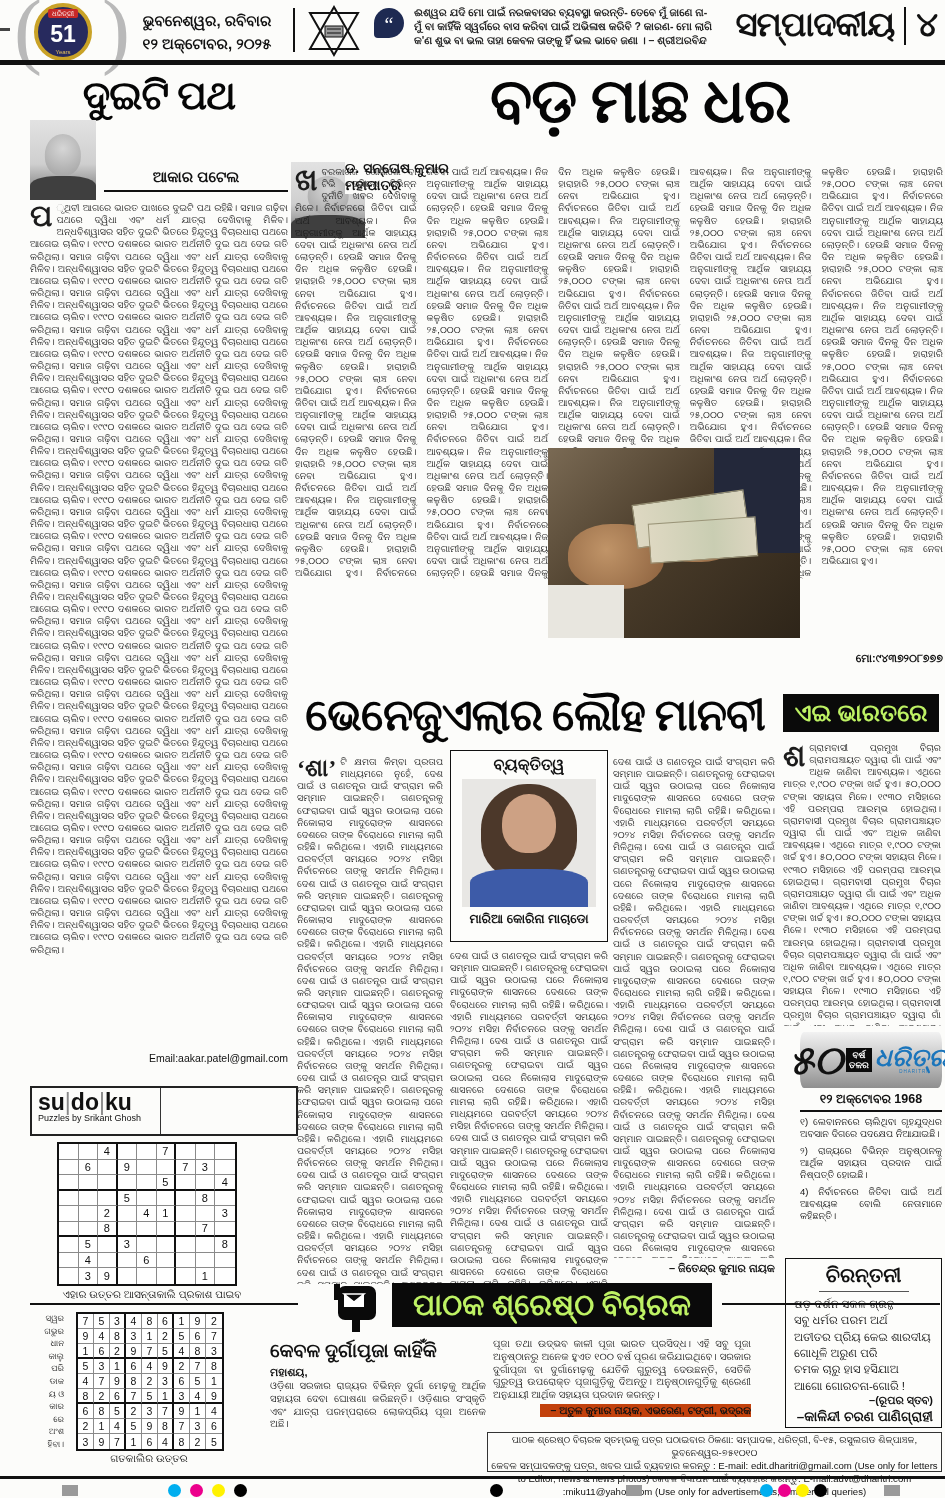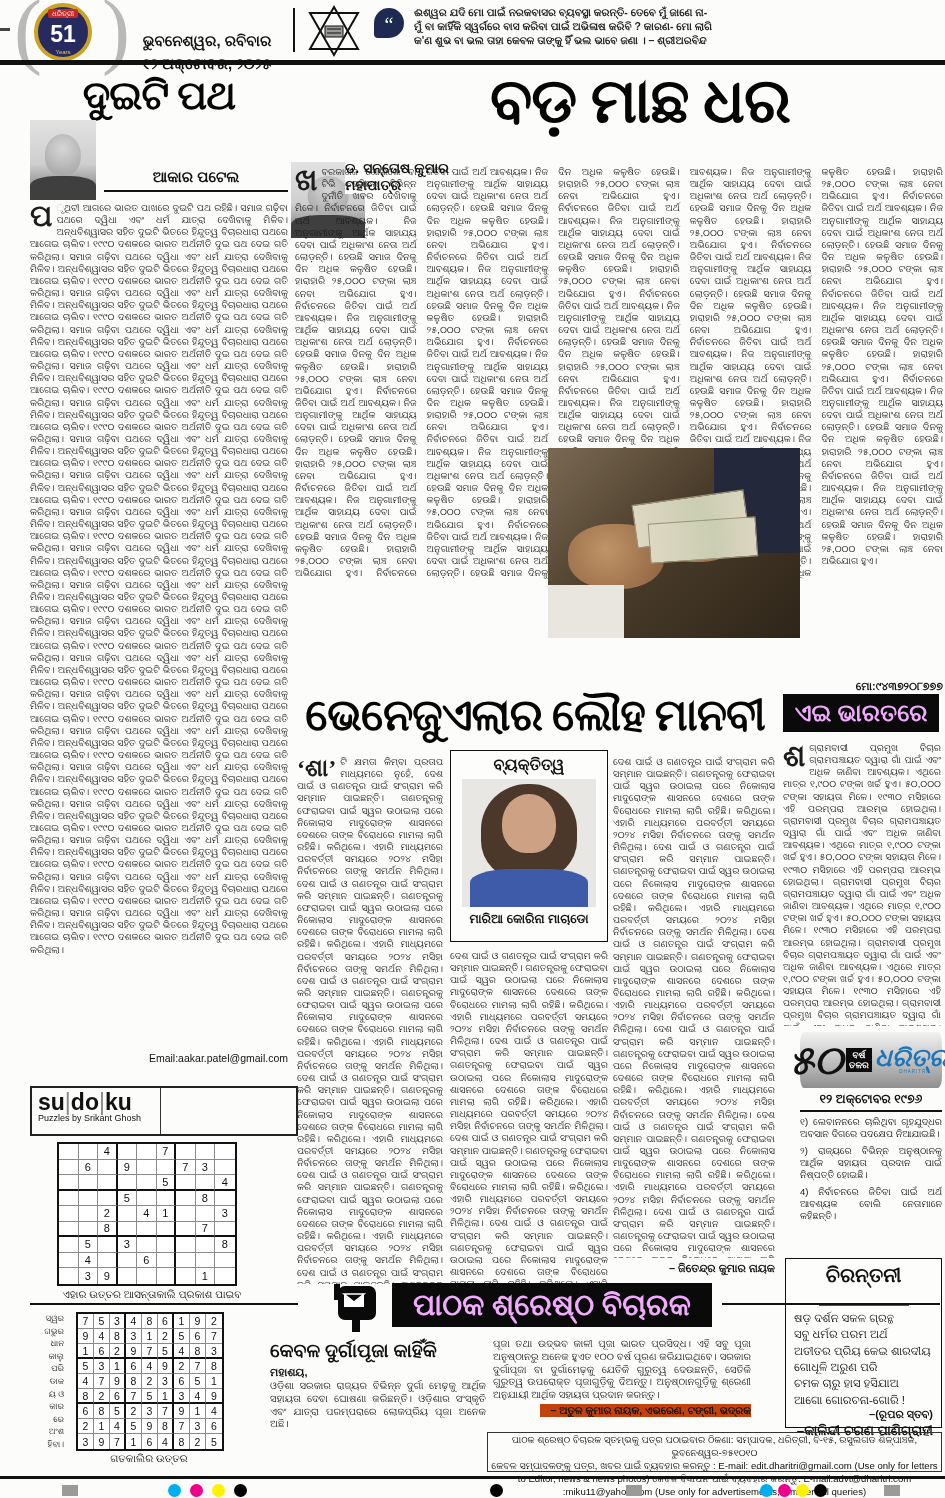--- a/index.html
+++ b/index.html
@@ -9,21 +9,21 @@
   .bodytext{font-size:9.5px;line-height:1.28;text-align:justify;color:#1c1c1c;overflow:hidden;word-break:break-word;}
   .dc{float:left;font-weight:bold;font-size:30px;line-height:26px;margin:1px 4px 0 0;font-family:"Liberation Serif",serif;}
   .headline{font-weight:bold;font-family:"Liberation Serif",serif;color:#050505;text-align:center;letter-spacing:-1px;}
   .rule{background:#111;}
   
   .paren{font-size:84px;color:#b9b9b9;font-family:"Liberation Serif",serif;line-height:60px;}
   .badge{width:58px;height:58px;border-radius:50%;background:#272a5e;border:4px solid #c9a227;box-sizing:border-box;text-align:center;}
   .badge .n51{color:#fff;font-weight:bold;font-size:23px;line-height:30px;margin-top:12px;}
   .badge .yrs{color:#e6c35c;font-size:6px;line-height:6px;}
   .ribbon{position:absolute;top:2px;left:50%;transform:translateX(-50%);background:#c62828;color:#fff;font-size:7px;line-height:9px;padding:0 4px;border-radius:2px;white-space:nowrap;}
-  .dateline{font-weight:bold;font-size:15px;line-height:1.5;text-align:center;margin-top:20px;}
+  .dateline{font-weight:bold;font-size:15px;line-height:1.5;text-align:center;}
   .quotetxt{font-size:10.5px;line-height:1.32;font-weight:bold;color:#222;text-align:left;}
   .edlabel{font-weight:bold;font-size:34px;font-family:"Liberation Serif",serif;letter-spacing:-1px;}
   .vline{background:#111;width:2px;}
   
   .bw{background:linear-gradient(180deg,#e2e2e2 0%,#cfcfcf 55%,#6b6b6b 100%);position:relative;overflow:hidden;}
   .bw .face{position:absolute;left:50%;top:18%;transform:translateX(-50%);width:55%;height:52%;border-radius:50% 50% 46% 46%;background:radial-gradient(circle at 50% 35%,#d6d6d6,#9f9f9f);}
   .bw .torso{position:absolute;left:0;bottom:0;width:100%;height:30%;background:#3f3f3f;border-radius:40% 40% 0 0;}
   .moneyphoto{background:linear-gradient(135deg,#7a6a54 0%,#4a3c2a 45%,#2e2519 100%);position:relative;overflow:hidden;}
   .note1,.note2{position:absolute;background:linear-gradient(90deg,#ded8c2,#c9cdb2 60%,#dcd6c0);border:1px solid #9a9478;}
   .hand{position:absolute;background:radial-gradient(circle at 40% 40%,#c09468,#8a5f3c);border-radius:45%;}
@@ -34,21 +34,21 @@
   .mphoto .blouse{position:absolute;left:6%;bottom:0;width:88%;height:30%;background:#3d5ba8;border-radius:35% 35% 0 0;}
   
   .sgrid{display:grid;background:#fff;border:2px solid #111;box-sizing:content-box;}
   .sgrid .cell{border-right:1px solid #8a8a8a;border-bottom:1px solid #8a8a8a;display:flex;align-items:center;justify-content:center;color:#111;}
   .sgrid .cell.bR{border-right:2px solid #111;}
   .sgrid .cell.bB{border-bottom:2px solid #111;}
   .sgrid .cell:nth-child(9n){border-right:0;}
   .sgrid .cell:nth-child(n+73){border-bottom:0;}
   .wline{font-size:8.5px;line-height:12.6px;text-align:right;color:#222;white-space:nowrap;overflow:hidden;}
   
-  .blackbar{background:#0a0a0a;color:#f0abfc;display:flex;align-items:center;justify-content:center;font-weight:bold;font-family:"Liberation Serif",serif;}
+  .blackbar{background:#0a0a0a;color:#bef264;display:flex;align-items:center;justify-content:center;font-weight:bold;font-family:"Liberation Serif",serif;}
   .borderbox{border:1.5px solid #111;box-sizing:border-box;background:#fdfdfb;}
   .poemline{font-size:11.5px;line-height:1.42;}
   .itemtext{font-size:9.5px;line-height:1.3;text-align:justify;margin-bottom:4px;}
   .regsq{width:16px;height:11px;background:#9a9a9a;}
   .dot{width:13px;height:13px;border-radius:50%;}
   .roll{background:linear-gradient(180deg,#f2f2f2 0%,#cdcdcd 40%,#8f8f8f 100%);border-radius:4px/12px;display:flex;align-items:center;justify-content:center;gap:3px;}
   .chip{background:#0a0a0a;color:#fff;font-weight:bold;font-size:9px;line-height:1.15;text-align:center;padding:2px 3px;}
   .dhtitle{color:#1b75bb;font-weight:bold;font-style:italic;font-size:25px;line-height:22px;font-family:"Liberation Serif",serif;text-align:center;}
   .dhsub{color:#1b75bb;font-size:4.5px;letter-spacing:1px;text-align:center;}
 </style>
@@ -74,20 +74,25 @@
     <polygon points="28,52 4,10 52,10" fill="none" stroke="#111" stroke-width="2"></polygon>
     <rect x="19" y="23" width="18" height="11" fill="#9a9a9a" stroke="#111" stroke-width="1"></rect>
     <line x1="21" y1="26" x2="35" y2="26" stroke="#111" stroke-width="1"></line>
     <line x1="21" y1="30" x2="35" y2="30" stroke="#111" stroke-width="1"></line>
   </svg>
   <div class="abs" style="left:374px;top:8px;width:30px;height:30px;border-radius:50% 50% 50% 4px;background:#1e2a52;color:#fff;text-align:center;font-size:20px;line-height:34px;font-family:'Liberation Serif',serif;">“</div>
   <div class="abs quotetxt" style="left:414px;top:6px;width:300px;height:52px;overflow:hidden;">
     <span>ଈଶ୍ୱର ଯଦି ମୋ ପାଇଁ ନରକବାସର ବ୍ୟବସ୍ଥା କରନ୍ତି- ତେବେ ମୁଁ ଜାଣେ ନା- ମୁଁ ବା କାହିଁକି ସ୍ୱର୍ଗରେ ବାସ କରିବା ପାଇଁ ଅଭିଳାଷ କରିବି ? କାରଣ- ମୋ ଲାଗି କ'ଣ ଶୁଭ ବା ଭଲ ତାହା କେବଳ ତାଙ୍କୁ ହିଁ ଭଲ ଭାବେ ଜଣା ।</span>
     <span style="font-weight:bold;">– ଶ୍ରୀଅରବିନ୍ଦ</span>
   </div>
+  <div class="abs" style="right:8px;top:6px;display:flex;align-items:center;gap:10px;">
+    <span class="edlabel">ସମ୍ପାଦକୀୟ</span>
+    <span class="vline" style="height:38px;display:inline-block;"></span>
+    <span class="edlabel">୪</span>
+  </div>
   <div class="abs rule" style="left:0;top:60px;width:945px;height:5px;"></div>
   <div class="abs" style="left:0;top:28px;width:10px;height:3px;background:#444;"></div>
 
   <div class="abs headline" style="left:30px;top:72px;width:258px;font-size:40px;">ଦୁଇଟି ପଥ</div>
   <div class="abs bw" style="left:30px;top:120px;width:66px;height:80px;">
       <div class="face"></div>
       <div class="torso"></div>
     </div>
   <div class="abs" style="left:104px;top:168px;width:184px;text-align:center;font-weight:bold;font-size:15px;">ଆକାର ପଟେଲ</div>
   <div class="abs rule" style="left:104px;top:190px;width:184px;height:1.5px;"></div>
@@ -106,21 +111,21 @@
     <span class="dc">ଖ</span><span>ବରକାଗଜ ଖୋଲିଲେ ବା ଟିଭି ଦେଖିଲେ ବିଭିନ୍ନ ଦୁର୍ନୀତି ଖବର ଦେଖିବାକୁ ମିଳେ। </span><span>ନିର୍ବାଚନରେ ଜିତିବା ପାଇଁ ଅର୍ଥ ଆବଶ୍ୟକ। ନିଜ ଅନୁଗାମୀଙ୍କୁ ଆର୍ଥିକ ସାହାଯ୍ୟ ଦେବା ପାଇଁ ଅଧିକାଂଶ ନେତା ଅର୍ଥ ଲୋଡ଼ନ୍ତି। ହେଉଛି ସମାଜ ଦିନକୁ ଦିନ ଅଧିକ କଳୁଷିତ ହେଉଛି। ହାରାହାରି ୨୫,୦୦୦ ଟଙ୍କା ଲାଞ୍ଚ ନେବା ଅଭିଯୋଗ ହୁଏ। ନିର୍ବାଚନରେ ଜିତିବା ପାଇଁ ଅର୍ଥ ଆବଶ୍ୟକ। ନିଜ ଅନୁଗାମୀଙ୍କୁ ଆର୍ଥିକ ସାହାଯ୍ୟ ଦେବା ପାଇଁ ଅଧିକାଂଶ ନେତା ଅର୍ଥ ଲୋଡ଼ନ୍ତି। ହେଉଛି ସମାଜ ଦିନକୁ ଦିନ ଅଧିକ କଳୁଷିତ ହେଉଛି। ହାରାହାରି ୨୫,୦୦୦ ଟଙ୍କା ଲାଞ୍ଚ ନେବା ଅଭିଯୋଗ ହୁଏ। ନିର୍ବାଚନରେ ଜିତିବା ପାଇଁ ଅର୍ଥ ଆବଶ୍ୟକ। ନିଜ ଅନୁଗାମୀଙ୍କୁ ଆର୍ଥିକ ସାହାଯ୍ୟ ଦେବା ପାଇଁ ଅଧିକାଂଶ ନେତା ଅର୍ଥ ଲୋଡ଼ନ୍ତି। ହେଉଛି ସମାଜ ଦିନକୁ ଦିନ ଅଧିକ କଳୁଷିତ ହେଉଛି। ହାରାହାରି ୨୫,୦୦୦ ଟଙ୍କା ଲାଞ୍ଚ ନେବା ଅଭିଯୋଗ ହୁଏ। ନିର୍ବାଚନରେ ଜିତିବା ପାଇଁ ଅର୍ଥ ଆବଶ୍ୟକ। ନିଜ ଅନୁଗାମୀଙ୍କୁ ଆର୍ଥିକ ସାହାଯ୍ୟ ଦେବା ପାଇଁ ଅଧିକାଂଶ ନେତା ଅର୍ଥ ଲୋଡ଼ନ୍ତି। ହେଉଛି ସମାଜ ଦିନକୁ ଦିନ ଅଧିକ କଳୁଷିତ ହେଉଛି। ହାରାହାରି ୨୫,୦୦୦ ଟଙ୍କା ଲାଞ୍ଚ ନେବା ଅଭିଯୋଗ ହୁଏ। ନିର୍ବାଚନରେ ଜିତିବା ପାଇଁ ଅର୍ଥ ଆବଶ୍ୟକ। ନିଜ ଅନୁଗାମୀଙ୍କୁ ଆର୍ଥିକ ସାହାଯ୍ୟ ଦେବା ପାଇଁ ଅଧିକାଂଶ ନେତା ଅର୍ଥ ଲୋଡ଼ନ୍ତି। ହେଉଛି ସମାଜ ଦିନକୁ ଦିନ ଅଧିକ କଳୁଷିତ ହେଉଛି। ହାରାହାରି ୨୫,୦୦୦ ଟଙ୍କା ଲାଞ୍ଚ ନେବା ଅଭିଯୋଗ ହୁଏ। ନିର୍ବାଚନରେ ଜିତିବା ପାଇଁ ଅର୍ଥ ଆବଶ୍ୟକ। ନିଜ ଅନୁଗାମୀଙ୍କୁ ଆର୍ଥିକ ସାହାଯ୍ୟ ଦେବା ପାଇଁ ଅଧିକାଂଶ ନେତା ଅର୍ଥ ଲୋଡ଼ନ୍ତି। ହେଉଛି ସମାଜ ଦିନକୁ ଦିନ ଅଧିକ କଳୁଷିତ ହେଉଛି। ହାରାହାରି ୨୫,୦୦୦ ଟଙ୍କା ଲାଞ୍ଚ ନେବା ଅଭିଯୋଗ ହୁଏ। ନିର୍ବାଚନରେ ଜିତିବା ପାଇଁ ଅର୍ଥ ଆବଶ୍ୟକ। ନିଜ ଅନୁଗାମୀଙ୍କୁ ଆର୍ଥିକ ସାହାଯ୍ୟ ଦେବା ପାଇଁ ଅଧିକାଂଶ ନେତା ଅର୍ଥ ଲୋଡ଼ନ୍ତି। ହେଉଛି ସମାଜ ଦିନକୁ ଦିନ ଅଧିକ କଳୁଷିତ ହେଉଛି। ହାରାହାରି ୨୫,୦୦୦ ଟଙ୍କା ଲାଞ୍ଚ ନେବା ଅଭିଯୋଗ ହୁଏ। ନିର୍ବାଚନରେ ଜିତିବା ପାଇଁ ଅର୍ଥ ଆବଶ୍ୟକ। ନିଜ ଅନୁଗାମୀଙ୍କୁ ଆର୍ଥିକ ସାହାଯ୍ୟ ଦେବା ପାଇଁ ଅଧିକାଂଶ ନେତା ଅର୍ଥ ଲୋଡ଼ନ୍ତି। ହେଉଛି ସମାଜ ଦିନକୁ ଦିନ ଅଧିକ କଳୁଷିତ ହେଉଛି। ହାରାହାରି ୨୫,୦୦୦ ଟଙ୍କା ଲାଞ୍ଚ ନେବା ଅଭିଯୋଗ ହୁଏ। ନିର୍ବାଚନରେ ଜିତିବା ପାଇଁ ଅର୍ଥ ଆବଶ୍ୟକ। ନିଜ ଅନୁଗାମୀଙ୍କୁ ଆର୍ଥିକ ସାହାଯ୍ୟ ଦେବା ପାଇଁ ଅଧିକାଂଶ ନେତା ଅର୍ଥ ଲୋଡ଼ନ୍ତି। ହେଉଛି ସମାଜ ଦିନକୁ ଦିନ ଅଧିକ କଳୁଷିତ ହେଉଛି। ହାରାହାରି ୨୫,୦୦୦ ଟଙ୍କା ଲାଞ୍ଚ ନେବା ଅଭିଯୋଗ ହୁଏ। ନିର୍ବାଚନରେ ଜିତିବା ପାଇଁ ଅର୍ଥ ଆବଶ୍ୟକ। ନିଜ ଅନୁଗାମୀଙ୍କୁ ଆର୍ଥିକ ସାହାଯ୍ୟ ଦେବା ପାଇଁ ଅଧିକାଂଶ ନେତା ଅର୍ଥ ଲୋଡ଼ନ୍ତି। ହେଉଛି ସମାଜ ଦିନକୁ ଦିନ ଅଧିକ କଳୁଷିତ ହେଉଛି। ହାରାହାରି ୨୫,୦୦୦ ଟଙ୍କା ଲାଞ୍ଚ ନେବା ଅଭିଯୋଗ ହୁଏ। ନିର୍ବାଚନରେ ଜିତିବା ପାଇଁ ଅର୍ଥ ଆବଶ୍ୟକ। ନିଜ ଅନୁଗାମୀଙ୍କୁ ଆର୍ଥିକ ସାହାଯ୍ୟ ଦେବା ପାଇଁ ଅଧିକାଂଶ ନେତା ଅର୍ଥ ଲୋଡ଼ନ୍ତି। ହେଉଛି ସମାଜ ଦିନକୁ ଦିନ ଅଧିକ କଳୁଷିତ ହେଉଛି। ହାରାହାରି ୨୫,୦୦୦ ଟଙ୍କା ଲାଞ୍ଚ ନେବା ଅଭିଯୋଗ ହୁଏ। ନିର୍ବାଚନରେ ଜିତିବା ପାଇଁ ଅର୍ଥ ଆବଶ୍ୟକ। ନିଜ ଅନୁଗାମୀଙ୍କୁ ଆର୍ଥିକ ସାହାଯ୍ୟ ଦେବା ପାଇଁ ଅଧିକାଂଶ ନେତା ଅର୍ଥ ଲୋଡ଼ନ୍ତି। ହେଉଛି ସମାଜ ଦିନକୁ ଦିନ ଅଧିକ କଳୁଷିତ ହେଉଛି। ହାରାହାରି ୨୫,୦୦୦ ଟଙ୍କା ଲାଞ୍ଚ ନେବା ଅଭିଯୋଗ ହୁଏ। ନିର୍ବାଚନରେ ଜିତିବା ପାଇଁ ଅର୍ଥ ଆବଶ୍ୟକ। ନିଜ ଅନୁଗାମୀଙ୍କୁ ଆର୍ଥିକ ସାହାଯ୍ୟ ଦେବା ପାଇଁ ଅଧିକାଂଶ ନେତା ଅର୍ଥ ଲୋଡ଼ନ୍ତି। ହେଉଛି ସମାଜ ଦିନକୁ ଦିନ ଅଧିକ କଳୁଷିତ ହେଉଛି। ହାରାହାରି ୨୫,୦୦୦ ଟଙ୍କା ଲାଞ୍ଚ ନେବା ଅଭିଯୋଗ ହୁଏ। ନିର୍ବାଚନରେ ଜିତିବା ପାଇଁ ଅର୍ଥ ଆବଶ୍ୟକ। ନିଜ ଅନୁଗାମୀଙ୍କୁ ଆର୍ଥିକ ସାହାଯ୍ୟ ଦେବା ପାଇଁ ଅଧିକାଂଶ ନେତା ଅର୍ଥ ଲୋଡ଼ନ୍ତି। ହେଉଛି ସମାଜ ଦିନକୁ ଦିନ ଅଧିକ କଳୁଷିତ ହେଉଛି। ହାରାହାରି ୨୫,୦୦୦ ଟଙ୍କା ଲାଞ୍ଚ ନେବା ଅଭିଯୋଗ ହୁଏ। ନିର୍ବାଚନରେ ଜିତିବା ପାଇଁ ଅର୍ଥ ଆବଶ୍ୟକ। ନିଜ ଅନୁଗାମୀଙ୍କୁ ଆର୍ଥିକ ସାହାଯ୍ୟ ଦେବା ପାଇଁ ଅଧିକାଂଶ ନେତା ଅର୍ଥ ଲୋଡ଼ନ୍ତି। ହେଉଛି ସମାଜ ଦିନକୁ ଦିନ ଅଧିକ କଳୁଷିତ ହେଉଛି। ହାରାହାରି ୨୫,୦୦୦ ଟଙ୍କା ଲାଞ୍ଚ ନେବା ଅଭିଯୋଗ ହୁଏ। ନିର୍ବାଚନରେ ଜିତିବା ପାଇଁ ଅର୍ଥ ଆବଶ୍ୟକ। ନିଜ ଅନୁଗାମୀଙ୍କୁ ଆର୍ଥିକ ସାହାଯ୍ୟ ଦେବା ପାଇଁ ଅଧିକାଂଶ ନେତା ଅର୍ଥ ଲୋଡ଼ନ୍ତି। ହେଉଛି ସମାଜ ଦିନକୁ ଦିନ ଅଧିକ କଳୁଷିତ ହେଉଛି। ହାରାହାରି ୨୫,୦୦୦ ଟଙ୍କା ଲାଞ୍ଚ ନେବା ଅଭିଯୋଗ ହୁଏ। ନିର୍ବାଚନରେ ଜିତିବା ପାଇଁ ଅର୍ଥ ଆବଶ୍ୟକ। ନିଜ ଅନୁଗାମୀଙ୍କୁ ଆର୍ଥିକ ସାହାଯ୍ୟ ଦେବା ପାଇଁ ଅଧିକାଂଶ ନେତା ଅର୍ଥ ଲୋଡ଼ନ୍ତି। ହେଉଛି ସମାଜ ଦିନକୁ ଦିନ ଅଧିକ କଳୁଷିତ ହେଉଛି। ହାରାହାରି ୨୫,୦୦୦ ଟଙ୍କା ଲାଞ୍ଚ ନେବା ଅଭିଯୋଗ ହୁଏ। ନିର୍ବାଚନରେ ଜିତିବା ପାଇଁ ଅର୍ଥ ଆବଶ୍ୟକ। ନିଜ ଅନୁଗାମୀଙ୍କୁ ଆର୍ଥିକ ସାହାଯ୍ୟ ଦେବା ପାଇଁ ଅଧିକାଂଶ ନେତା ଅର୍ଥ ଲୋଡ଼ନ୍ତି। ହେଉଛି ସମାଜ ଦିନକୁ ଦିନ ଅଧିକ କଳୁଷିତ ହେଉଛି। ହାରାହାରି ୨୫,୦୦୦ ଟଙ୍କା ଲାଞ୍ଚ ନେବା ଅଭିଯୋଗ ହୁଏ। ନିର୍ବାଚନରେ ଜିତିବା ପାଇଁ ଅର୍ଥ ଆବଶ୍ୟକ। ନିଜ ଅନୁଗାମୀଙ୍କୁ ଆର୍ଥିକ ସାହାଯ୍ୟ ଦେବା ପାଇଁ ଅଧିକାଂଶ ନେତା ଅର୍ଥ ଲୋଡ଼ନ୍ତି। ହେଉଛି ସମାଜ ଦିନକୁ ଦିନ ଅଧିକ କଳୁଷିତ ହେଉଛି। ହାରାହାରି ୨୫,୦୦୦ ଟଙ୍କା ଲାଞ୍ଚ ନେବା ଅଭିଯୋଗ ହୁଏ। ନିର୍ବାଚନରେ ଜିତିବା ପାଇଁ ଅର୍ଥ ଆବଶ୍ୟକ। ନିଜ ଅନୁଗାମୀଙ୍କୁ ଆର୍ଥିକ ସାହାଯ୍ୟ ଦେବା ପାଇଁ ଅଧିକାଂଶ ନେତା ଅର୍ଥ ଲୋଡ଼ନ୍ତି। ହେଉଛି ସମାଜ ଦିନକୁ ଦିନ ଅଧିକ କଳୁଷିତ ହେଉଛି। ହାରାହାରି ୨୫,୦୦୦ ଟଙ୍କା ଲାଞ୍ଚ ନେବା ଅଭିଯୋଗ ହୁଏ। ନିର୍ବାଚନରେ ଜିତିବା ପାଇଁ ଅର୍ଥ ଆବଶ୍ୟକ। ନିଜ ଅନୁଗାମୀଙ୍କୁ ଆର୍ଥିକ ସାହାଯ୍ୟ ଦେବା ପାଇଁ ଅଧିକାଂଶ ନେତା ଅର୍ଥ ଲୋଡ଼ନ୍ତି। ହେଉଛି ସମାଜ ଦିନକୁ ଦିନ ଅଧିକ କଳୁଷିତ ହେଉଛି। ହାରାହାରି ୨୫,୦୦୦ ଟଙ୍କା ଲାଞ୍ଚ ନେବା ଅଭିଯୋଗ ହୁଏ। ନିର୍ବାଚନରେ ଜିତିବା ପାଇଁ ଅର୍ଥ ଆବଶ୍ୟକ। ନିଜ ଅନୁଗାମୀଙ୍କୁ ଆର୍ଥିକ ସାହାଯ୍ୟ ଦେବା ପାଇଁ ଅଧିକାଂଶ ନେତା ଅର୍ଥ ଲୋଡ଼ନ୍ତି। ହେଉଛି ସମାଜ ଦିନକୁ ଦିନ ଅଧିକ କଳୁଷିତ ହେଉଛି। ହାରାହାରି ୨୫,୦୦୦ ଟଙ୍କା ଲାଞ୍ଚ ନେବା ଅଭିଯୋଗ ହୁଏ। </span>
   </div>
   <div class="abs moneyphoto" style="left:548px;top:292px;width:252px;height:190px;z-index:3;">
     <div class="sleeve" style="right:0;top:0;width:34%;height:55%;border-radius:0 0 0 40%;"></div>
     <div class="hand" style="left:8%;top:40%;width:38%;height:34%;"></div>
     <div class="hand" style="left:42%;top:30%;width:34%;height:30%;"></div>
     <div class="note1" style="left:34%;top:26%;width:44%;height:22%;transform:rotate(-8deg);"></div>
     <div class="note2" style="left:40%;top:38%;width:42%;height:20%;transform:rotate(-4deg);"></div>
     <div class="sleeve" style="left:0;bottom:0;width:30%;height:28%;background:#e8e6df;"></div>
   </div>
-  <div class="abs" style="left:795px;top:652px;width:148px;text-align:right;font-weight:bold;font-size:11px;background:#fcfcfa;margin-top:28px;">ମୋ:୯୪୩୭୨୦୮୭୭୭</div>
+  <div class="abs" style="left:795px;top:652px;width:148px;text-align:right;font-weight:bold;font-size:11px;background:#fcfcfa;">ମୋ:୯୪୩୭୨୦୮୭୭୭</div>
 
   <div class="abs headline" style="left:295px;top:690px;width:480px;font-size:44px;">ଭେନେଜୁଏଲାର ଲୌହ ମାନବୀ</div>
   <div class="abs bodytext" style="left:297px;top:756px;width:146px;height:528px;">
     <span class="dc" style="font-size:24px;line-height:22px;">‘ଶା’</span><span>ଟି କ୍ଷମତା କିମ୍ବା ପ୍ରତାପ ମାଧ୍ୟମରେ ନୁହେଁ, </span><span>ଦେଶ ପାଇଁ ଓ ଗଣତନ୍ତ୍ର ପାଇଁ ସଂଗ୍ରାମ କରି ସମ୍ମାନ ପାଇଛନ୍ତି। ଗଣତନ୍ତ୍ରକୁ ଫେରାଇବା ପାଇଁ ସ୍ୱର ଉଠାଇଲା ପରେ ନିକୋଲାସ ମାଦୁରୋଙ୍କ ଶାସନରେ ଦେଶରେ ତାଙ୍କ ବିରୋଧରେ ମାମଲା ଲାଗି ରହିଛି। କରିଥିଲେ। ଏହାରି ମାଧ୍ୟମରେ ପରବର୍ତ୍ତୀ ସମୟରେ ୨୦୨୪ ମସିହା ନିର୍ବାଚନରେ ତାଙ୍କୁ ସମର୍ଥନ ମିଳିଥିଲା। ଦେଶ ପାଇଁ ଓ ଗଣତନ୍ତ୍ର ପାଇଁ ସଂଗ୍ରାମ କରି ସମ୍ମାନ ପାଇଛନ୍ତି। ଗଣତନ୍ତ୍ରକୁ ଫେରାଇବା ପାଇଁ ସ୍ୱର ଉଠାଇଲା ପରେ ନିକୋଲାସ ମାଦୁରୋଙ୍କ ଶାସନରେ ଦେଶରେ ତାଙ୍କ ବିରୋଧରେ ମାମଲା ଲାଗି ରହିଛି। କରିଥିଲେ। ଏହାରି ମାଧ୍ୟମରେ ପରବର୍ତ୍ତୀ ସମୟରେ ୨୦୨୪ ମସିହା ନିର୍ବାଚନରେ ତାଙ୍କୁ ସମର୍ଥନ ମିଳିଥିଲା। ଦେଶ ପାଇଁ ଓ ଗଣତନ୍ତ୍ର ପାଇଁ ସଂଗ୍ରାମ କରି ସମ୍ମାନ ପାଇଛନ୍ତି। ଗଣତନ୍ତ୍ରକୁ ଫେରାଇବା ପାଇଁ ସ୍ୱର ଉଠାଇଲା ପରେ ନିକୋଲାସ ମାଦୁରୋଙ୍କ ଶାସନରେ ଦେଶରେ ତାଙ୍କ ବିରୋଧରେ ମାମଲା ଲାଗି ରହିଛି। କରିଥିଲେ। ଏହାରି ମାଧ୍ୟମରେ ପରବର୍ତ୍ତୀ ସମୟରେ ୨୦୨୪ ମସିହା ନିର୍ବାଚନରେ ତାଙ୍କୁ ସମର୍ଥନ ମିଳିଥିଲା। ଦେଶ ପାଇଁ ଓ ଗଣତନ୍ତ୍ର ପାଇଁ ସଂଗ୍ରାମ କରି ସମ୍ମାନ ପାଇଛନ୍ତି। ଗଣତନ୍ତ୍ରକୁ ଫେରାଇବା ପାଇଁ ସ୍ୱର ଉଠାଇଲା ପରେ ନିକୋଲାସ ମାଦୁରୋଙ୍କ ଶାସନରେ ଦେଶରେ ତାଙ୍କ ବିରୋଧରେ ମାମଲା ଲାଗି ରହିଛି। କରିଥିଲେ। ଏହାରି ମାଧ୍ୟମରେ ପରବର୍ତ୍ତୀ ସମୟରେ ୨୦୨୪ ମସିହା ନିର୍ବାଚନରେ ତାଙ୍କୁ ସମର୍ଥନ ମିଳିଥିଲା। ଦେଶ ପାଇଁ ଓ ଗଣତନ୍ତ୍ର ପାଇଁ ସଂଗ୍ରାମ କରି ସମ୍ମାନ ପାଇଛନ୍ତି। ଗଣତନ୍ତ୍ରକୁ ଫେରାଇବା ପାଇଁ ସ୍ୱର ଉଠାଇଲା ପରେ ନିକୋଲାସ ମାଦୁରୋଙ୍କ ଶାସନରେ ଦେଶରେ ତାଙ୍କ ବିରୋଧରେ ମାମଲା ଲାଗି ରହିଛି। କରିଥିଲେ। ଏହାରି ମାଧ୍ୟମରେ ପରବର୍ତ୍ତୀ ସମୟରେ ୨୦୨୪ ମସିହା ନିର୍ବାଚନରେ ତାଙ୍କୁ ସମର୍ଥନ ମିଳିଥିଲା। ଦେଶ ପାଇଁ ଓ ଗଣତନ୍ତ୍ର ପାଇଁ ସଂଗ୍ରାମ କରି ସମ୍ମାନ ପାଇଛନ୍ତି। ଗଣତନ୍ତ୍ରକୁ ଫେରାଇବା ପାଇଁ ସ୍ୱର ଉଠାଇଲା ପରେ ନିକୋଲାସ ମାଦୁରୋଙ୍କ ଶାସନରେ ଦେଶରେ ତାଙ୍କ ବିରୋଧରେ ମାମଲା ଲାଗି ରହିଛି। କରିଥିଲେ। ଏହାରି ମାଧ୍ୟମରେ ପରବର୍ତ୍ତୀ ସମୟରେ ୨୦୨୪ ମସିହା ନିର୍ବାଚନରେ ତାଙ୍କୁ ସମର୍ଥନ ମିଳିଥିଲା। ଦେଶ ପାଇଁ ଓ ଗଣତନ୍ତ୍ର ପାଇଁ ସଂଗ୍ରାମ କରି ସମ୍ମାନ ପାଇଛନ୍ତି। ଗଣତନ୍ତ୍ରକୁ ଫେରାଇବା ପାଇଁ ସ୍ୱର ଉଠାଇଲା ପରେ ନିକୋଲାସ ମାଦୁରୋଙ୍କ ଶାସନରେ ଦେଶରେ ତାଙ୍କ ବିରୋଧରେ ମାମଲା ଲାଗି ରହିଛି। କରିଥିଲେ। ଏହାରି ମାଧ୍ୟମରେ ପରବର୍ତ୍ତୀ ସମୟରେ ୨୦୨୪ ମସିହା ନିର୍ବାଚନରେ ତାଙ୍କୁ ସମର୍ଥନ ମିଳିଥିଲା। ଦେଶ ପାଇଁ ଓ ଗଣତନ୍ତ୍ର ପାଇଁ ସଂଗ୍ରାମ କରି ସମ୍ମାନ ପାଇଛନ୍ତି। ଗଣତନ୍ତ୍ରକୁ ଫେରାଇବା ପାଇଁ ସ୍ୱର ଉଠାଇଲା ପରେ ନିକୋଲାସ ମାଦୁରୋଙ୍କ ଶାସନରେ ଦେଶରେ ତାଙ୍କ ବିରୋଧରେ ମାମଲା ଲାଗି ରହିଛି। କରିଥିଲେ। ଏହାରି ମାଧ୍ୟମରେ ପରବର୍ତ୍ତୀ ସମୟରେ ୨୦୨୪ ମସିହା ନିର୍ବାଚନରେ ତାଙ୍କୁ ସମର୍ଥନ ମିଳିଥିଲା। </span>
   </div>
   <div class="abs borderbox" style="left:450px;top:750px;width:158px;height:192px;z-index:3;">
     <div style="text-align:center;font-weight:bold;font-size:16px;margin-top:5px;">ବ୍ୟକ୍ତିତ୍ୱ</div>
     <div class="mphoto" style="margin:5px auto 0;width:134px;height:128px;">
         <div class="hair"></div>
         <div class="mface"></div>
@@ -145,29 +150,29 @@
     <span style="font-size:40px;font-weight:bold;font-style:italic;line-height:40px;">୫୦</span>
     <span class="chip">
       <span>ବର୍ଷ</span><br>
       <span>ତଳର</span>
     </span>
     <span>
       <span class="dhtitle" style="display:block;">ଧରିତ୍ରୀ</span>
       <span class="dhsub" style="display:block;">DHARITRI</span>
     </span>
   </div>
-  <div class="abs" style="left:800px;top:1092px;width:142px;text-align:center;font-weight:bold;font-size:12.5px;border-bottom:2px solid #111;padding-bottom:3px;">୧୨ ଅକ୍ଟୋବର ୧୯୭୬</div>
+  <div class="abs" style="left:800px;top:1092px;width:142px;text-align:center;font-weight:bold;font-size:12.5px;border-bottom:2px solid #111;padding-bottom:3px;">୧୨ ଅକ୍ଟୋବର 1968</div>
   <div class="abs" style="left:800px;top:1116px;width:142px;height:140px;overflow:hidden;">
       <div class="itemtext">୧) ଲେବାନନରେ ଚାଲିଥିବା ଗୃହଯୁଦ୍ଧର ଅବସାନ ଦିଗରେ ପଦକ୍ଷେପ ନିଆଯାଇଛି।</div>
       <div class="itemtext">୨) ରାଜ୍ୟରେ ବିଭିନ୍ନ ଅନୁଷ୍ଠାନକୁ ଆର୍ଥିକ ସହାୟତା ପ୍ରଦାନ ପାଇଁ ନିଷ୍ପତ୍ତି ହୋଇଛି।</div>
       <div class="itemtext">4) ନିର୍ବାଚନରେ ଜିତିବା ପାଇଁ ଅର୍ଥ ଆବଶ୍ୟକ ବୋଲି ନେତାମାନେ କହିଛନ୍ତି।</div>
     </div>
 
   <div class="abs borderbox" style="left:785px;top:1258px;width:157px;height:170px;padding:5px 8px;">
-    <div style="text-align:center;font-weight:bold;font-size:20px;font-family:'Liberation Serif',serif;border-bottom:1.5px solid #555;width:90px;margin:0 auto 4px;padding-bottom:18px;">ଚିରନ୍ତନୀ</div>
+    <div style="text-align:center;font-weight:bold;font-size:20px;font-family:'Liberation Serif',serif;border-bottom:1.5px solid #555;width:90px;margin:0 auto 4px;padding-bottom:4px;">ଚିରନ୍ତନୀ</div>
     <div>
         <div class="poemline">ଷଡ଼ ଦର୍ଶନ ସକଳ ଗ୍ରନ୍ଥ</div>
         <div class="poemline">ସବୁ ଧର୍ମର ପରମ ଅର୍ଥ</div>
         <div class="poemline">ଅତୀତର ପ୍ରିୟ କେଇ ଶାରଦୀୟ</div>
         <div class="poemline">ଗୋଧୂଳି ଅରୁଣ ପରି</div>
         <div class="poemline">ଚମକ ଚାରୁ ହାସ ହସିଯାଅ</div>
         <div class="poemline">ଆଗୋ ଗୋରଚନା-ଗୋରି !</div>
       </div>
     <div style="text-align:right;font-size:11px;font-weight:bold;">–(ରୂପର ସ୍ତବ)</div>
     <div style="text-align:right;font-size:13.5px;font-weight:bold;margin-top:2px;">–କାଳିନ୍ଦୀ ଚରଣ ପାଣିଗ୍ରାହୀ</div>

